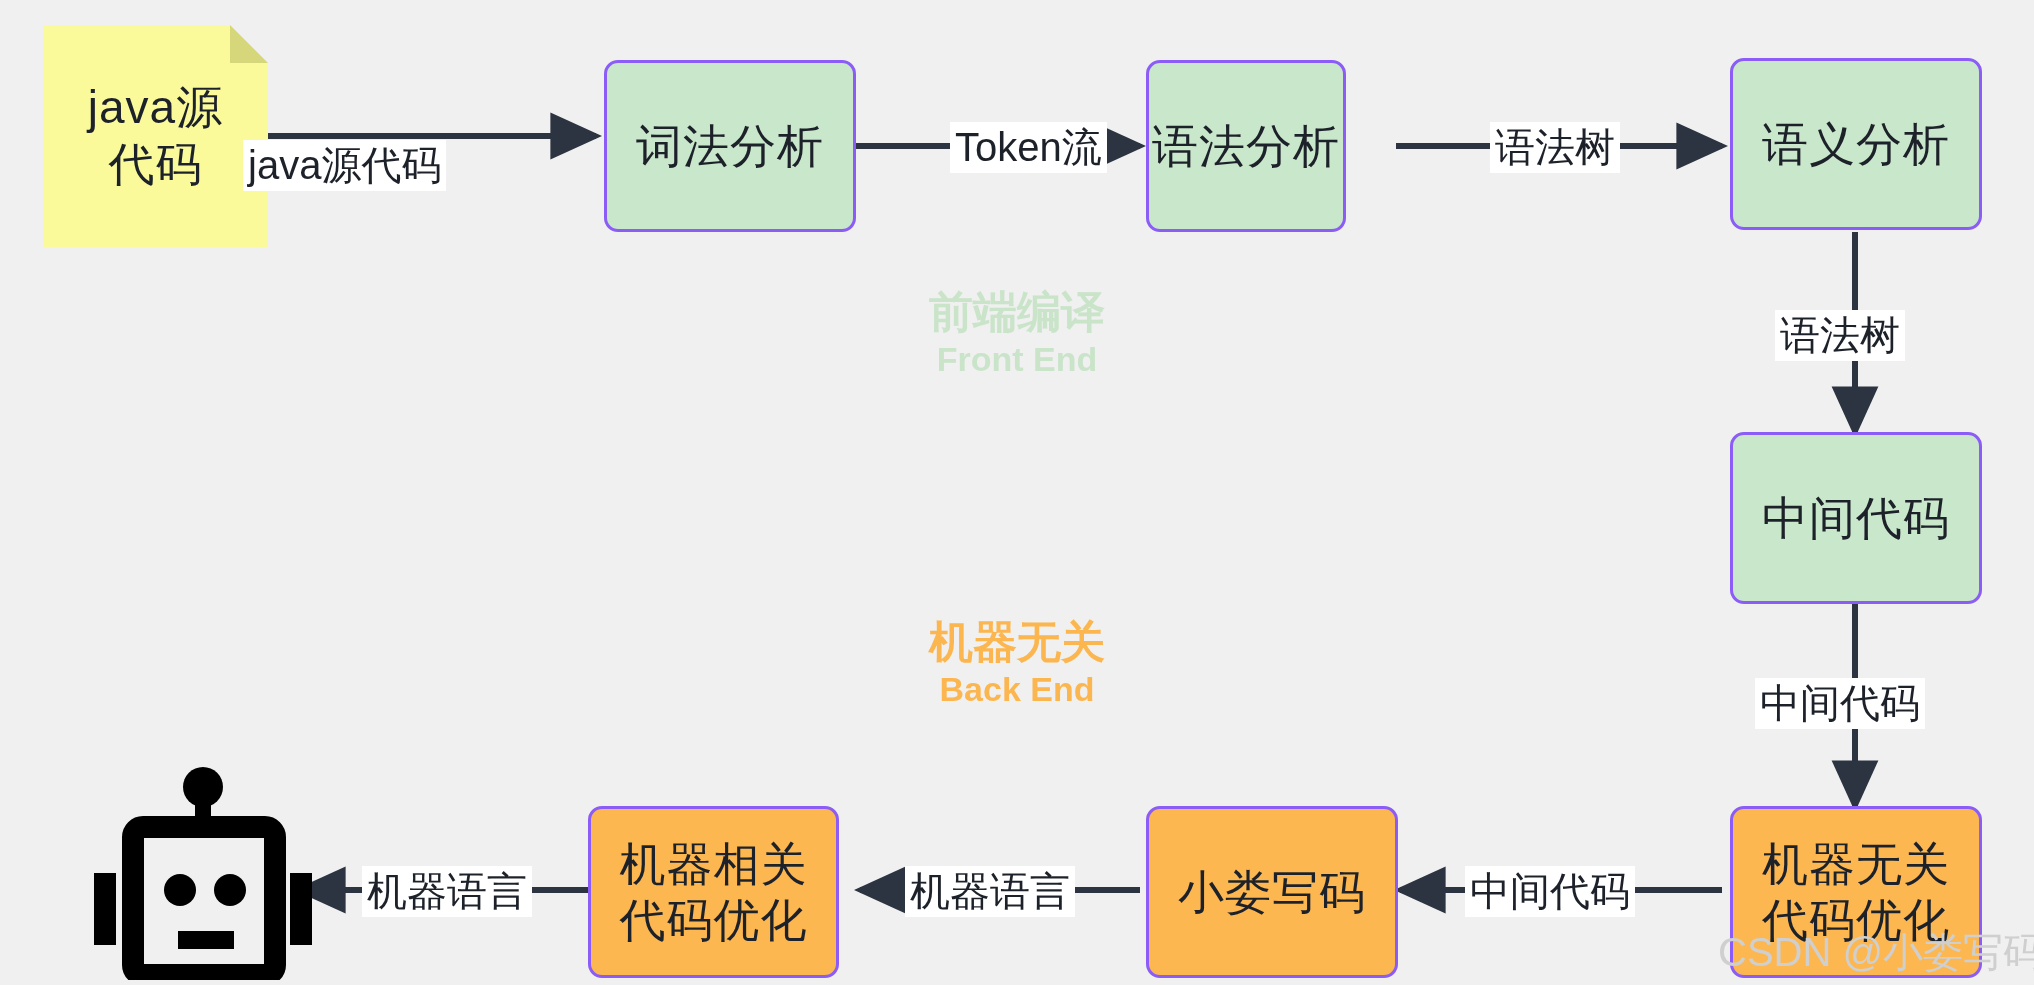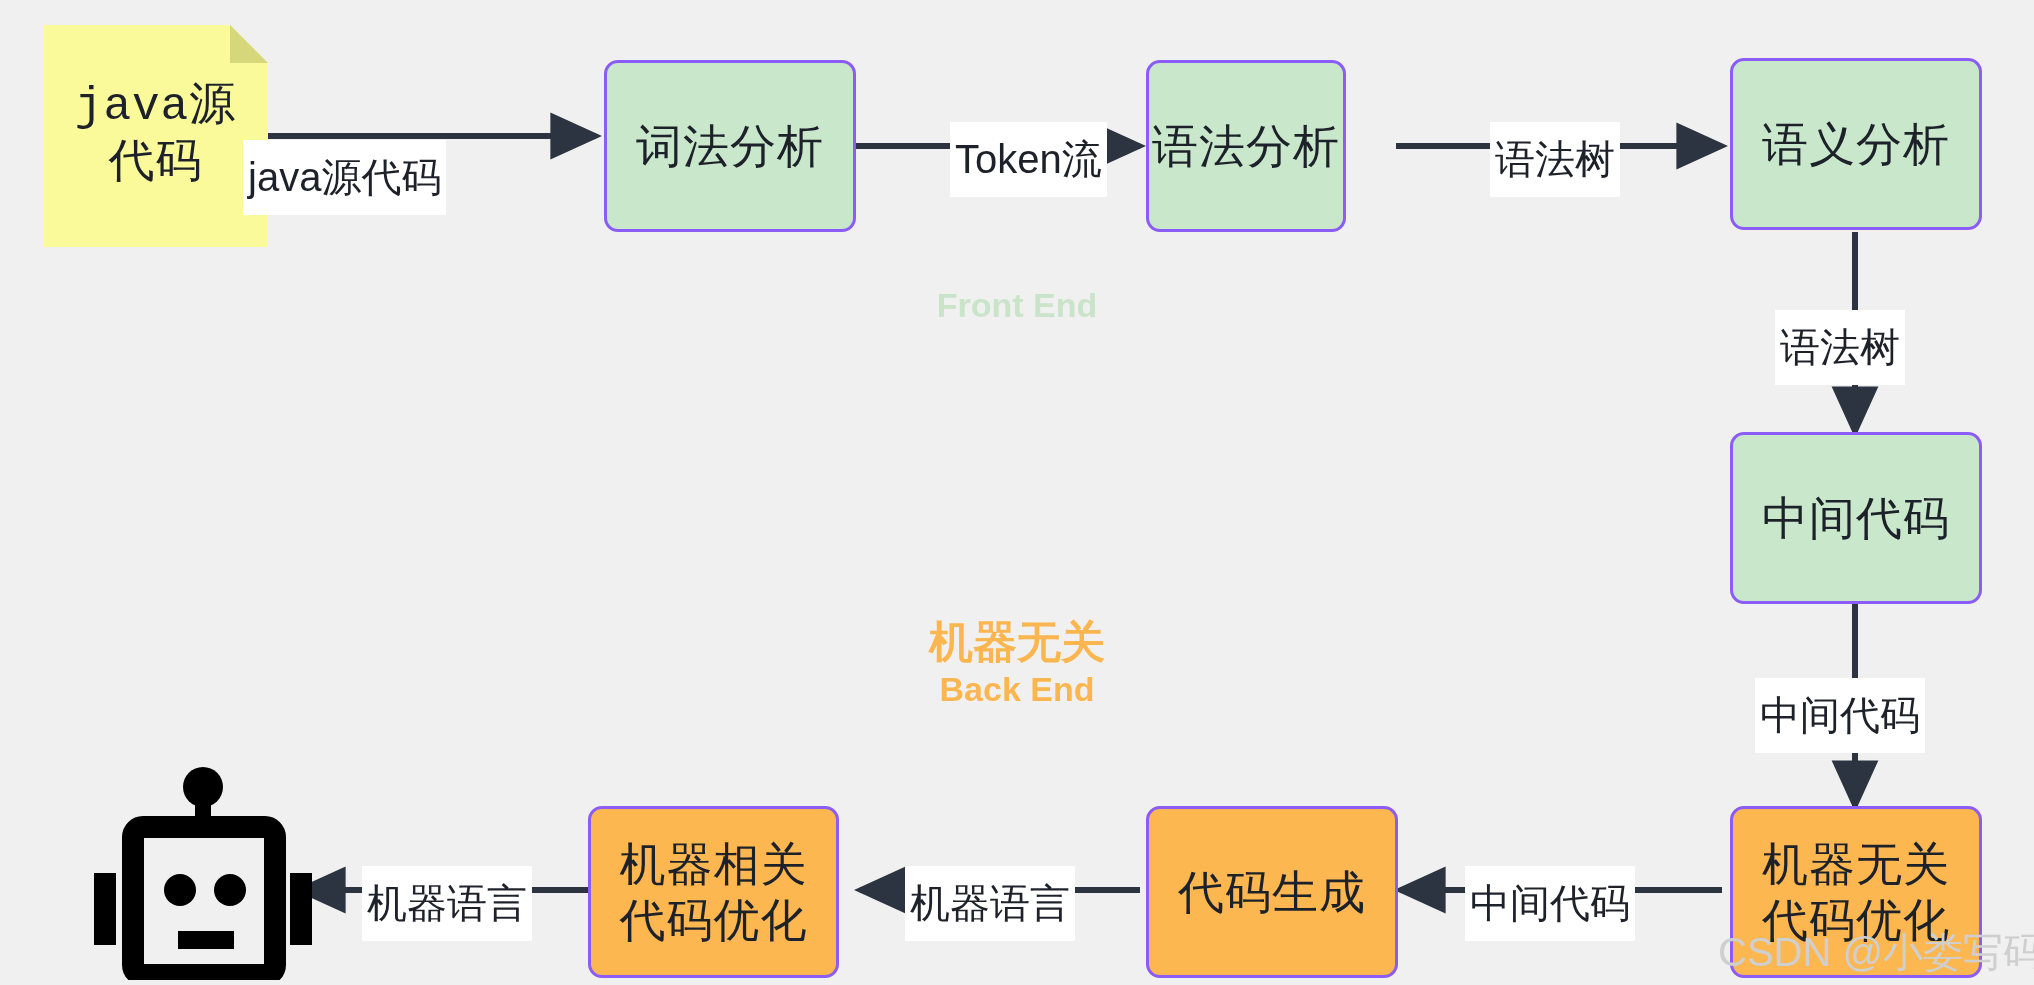--- a/index.html
+++ b/index.html
@@ -66,32 +66,31 @@
     position: absolute;
     inset: 0;
     display: flex;
     align-items: center;
     justify-content: center;
     text-align: center;
     font-size: 46px;
     line-height: 1.25;
     color: #1d2129;
     letter-spacing: 1px;
-    font-family: Liberation Mono, monospace;
   }
 
   
   .edge-label {
     position: absolute;
     background: #ffffff;
     color: #1d2129;
     font-size: 40px;
     line-height: 1.12;
     white-space: nowrap;
-    padding: 15px 5px;
+    padding: 3px 5px;
     z-index: 5;
   }
 
   
   .phase {
     position: absolute;
     text-align: center;
     font-weight: bold;
     line-height: 1.22;
     white-space: nowrap;
@@ -171,21 +170,21 @@
   </div>
 
   <div class="node orange" style="left:1730px; top:806px; width:252px; height:172px;">
     <span>
       <span>机器无关</span><br>
       <span>代码优化</span>
     </span>
   </div>
 
   <div class="node orange" style="left:1146px; top:806px; width:252px; height:172px;">
-    <span>代码生成</span>
+    <span>小娄写码</span>
   </div>
 
   <div class="node orange" style="left:588px; top:806px; width:251px; height:172px;">
     <span>
       <span>机器相关</span><br>
       <span>代码优化</span>
     </span>
   </div>
 
   <div class="edge-label" style="left:243px; top:140px;">java源代码</div>
@@ -198,20 +197,21 @@
 
   <div class="edge-label" style="left:1755px; top:678px;">中间代码</div>
 
   <div class="edge-label" style="left:1465px; top:866px;">中间代码</div>
 
   <div class="edge-label" style="left:905px; top:866px;">机器语言</div>
 
   <div class="edge-label" style="left:362px; top:866px;">机器语言</div>
 
   <div class="phase front" style="left:0; top:285px; width:2034px;">
+    <span class="cn">前端编译</span>
     <span class="en">Front End</span>
   </div>
 
   <div class="phase back" style="left:0; top:615px; width:2034px;">
     <span class="cn">机器无关</span>
     <span class="en">Back End</span>
   </div>
 
   <div class="robot" style="left:90px; top:765px; width:230px; height:215px;">
     <svg viewBox="0 0 230 215" width="230" height="215">

